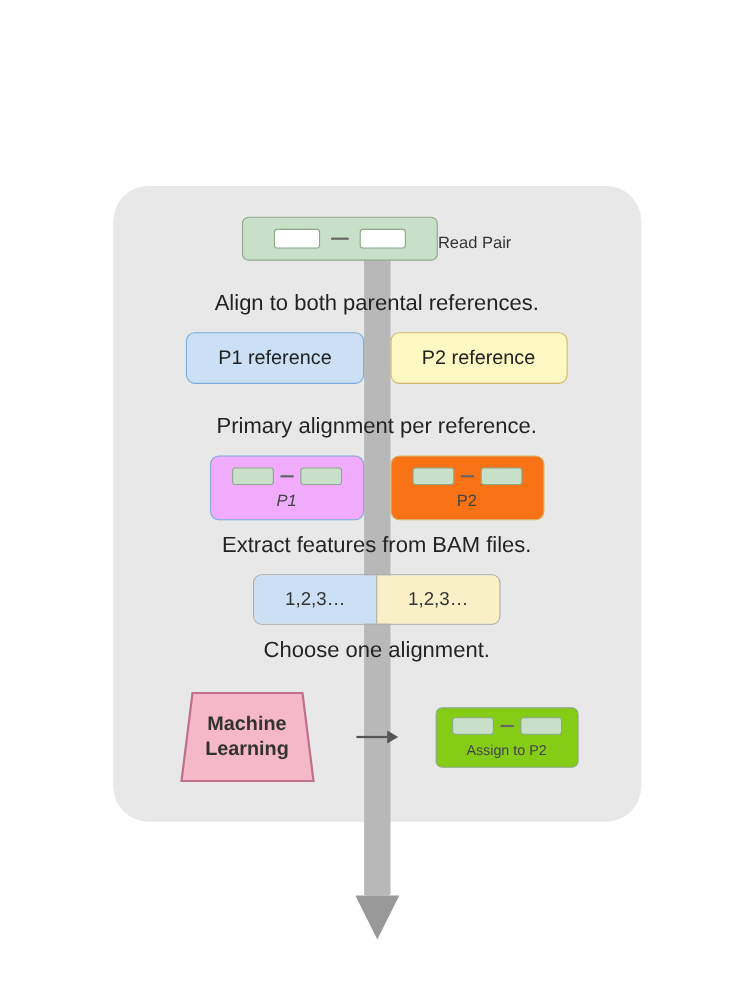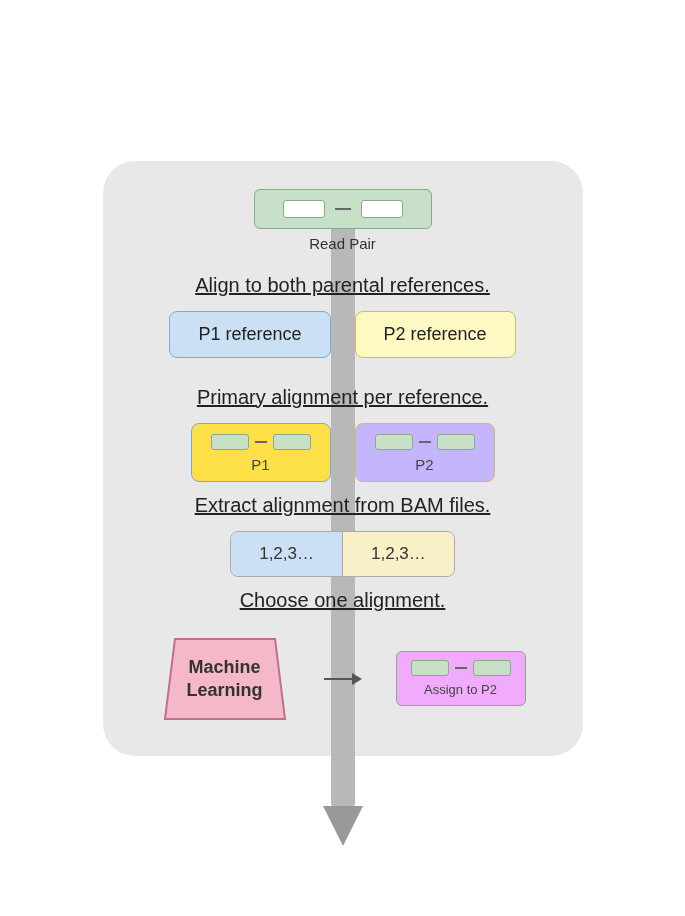--- a/index.html
+++ b/index.html
@@ -19,21 +19,21 @@
       display: flex;
       flex-direction: column;
       align-items: center;
       gap: 0;
       position: relative;
     }
 
     
     .read-pair-section {
       display: flex;
-      flex-direction: column;
+      flex-direction: row;
       align-items: center;
       margin-bottom: 10px;
       z-index: 1;
       position: relative;
     }
     .read-pair-box {
       background: #c8dfc8;
       border: 1.5px solid #8aaa8a;
       border-radius: 6px;
       padding: 10px 28px;
@@ -61,21 +61,20 @@
     }
 
     
     .step-label {
       font-size: 20px;
       color: #222;
       text-align: center;
       margin: 12px 0 14px;
       z-index: 1;
       position: relative;
-      text-decoration: underline;
     }
 
     
     .refs-row {
       display: flex;
       gap: 24px;
       z-index: 1;
       position: relative;
       margin-bottom: 16px;
     }
@@ -111,25 +110,26 @@
       border-radius: 8px;
       border: 1.5px solid;
       padding: 10px 14px 8px;
       display: flex;
       flex-direction: column;
       align-items: center;
       gap: 6px;
       min-width: 140px;
     }
     .alignment-box-p1 {
-      background: #fde047;
+      background: #f0abfc;
       border-color: #7aabda;
+      font-style: italic;
     }
     .alignment-box-p2 {
-      background: #c4b5fd;
+      background: #f97316;
       border-color: #d4b86a;
     }
     .alignment-reads {
       display: flex;
       align-items: center;
       gap: 6px;
     }
     .align-rect {
       width: 38px;
       height: 16px;
@@ -222,21 +222,21 @@
     .ml-arrow-head {
       width: 0;
       height: 0;
       border-top: 6px solid transparent;
       border-bottom: 6px solid transparent;
       border-left: 10px solid #555;
     }
 
     
     .assign-box {
-      background: #f0abfc;
+      background: #84cc16;
       border: 1.5px solid #8aaa8a;
       border-radius: 6px;
       padding: 8px 14px;
       display: flex;
       flex-direction: column;
       align-items: center;
       gap: 6px;
     }
     .assign-reads {
       display: flex;
@@ -306,21 +306,21 @@
     <div class="alignment-box alignment-box-p2">
       <div class="alignment-reads">
         <div class="align-rect"></div>
         <div class="align-line"></div>
         <div class="align-rect"></div>
       </div>
       <span class="alignment-label">P2</span>
     </div>
   </div>
 
-  <div class="step-label">Extract alignment from BAM files.</div>
+  <div class="step-label">Extract features from BAM files.</div>
 
   <div class="features-row">
     <div class="feature-box feature-box-p1">1,2,3…</div>
     <div class="feature-box feature-box-p2">1,2,3…</div>
   </div>
 
   <div class="step-label">Choose one alignment.</div>
 
   <div class="ml-section">
     <div class="ml-row">

